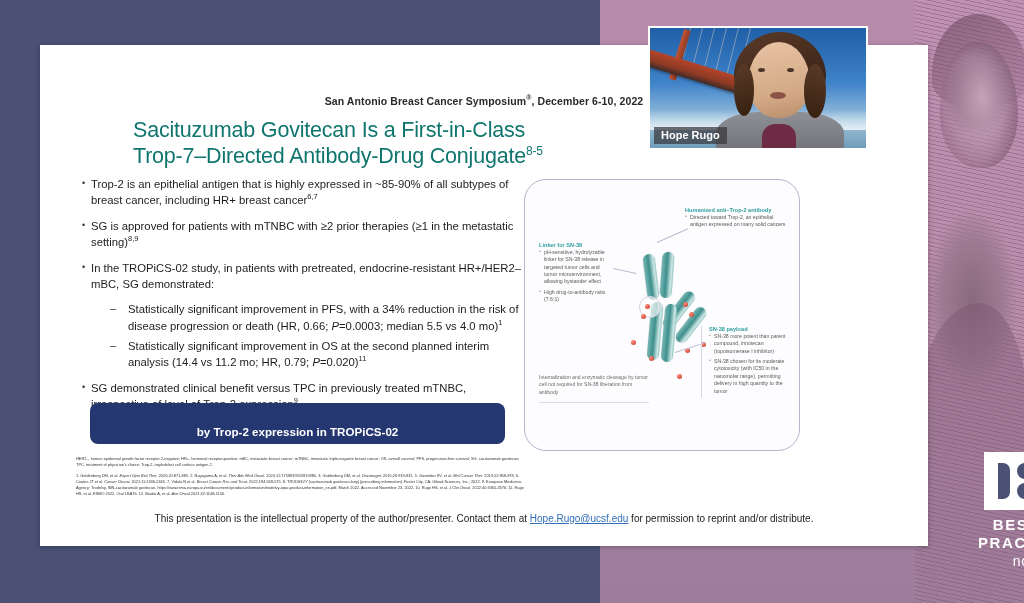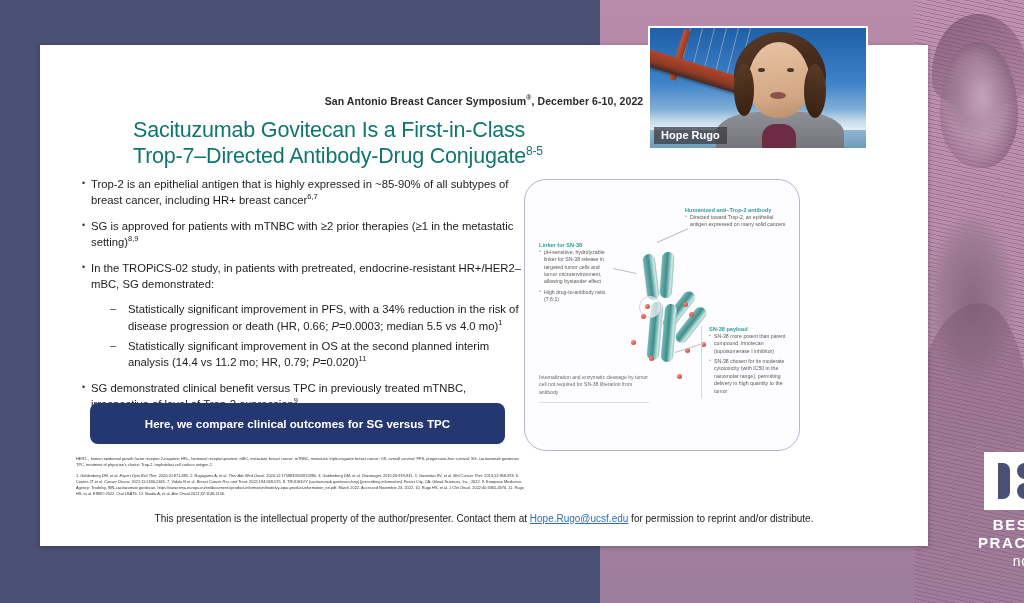--- a/index.html
+++ b/index.html
@@ -274,21 +274,22 @@
           <span class="b-text">Statistically significant improvement in OS at the second planned interim analysis (14.4 vs 11.2 mo; HR, 0.79; <i>P</i>=0.020)<sup>11</sup></span>
         </div>
         <div class="b-row">
           <span class="b-mark">•</span>
           <span class="b-text">SG demonstrated clinical benefit versus TPC in previously treated mTNBC, irrespective of level of Trop-2 expression<sup>9</sup></span>
         </div>
       </div>
 
     <div class="callout">
       <div>
-        <span>Here, we compare clinical outcomes for SG versus TPC</span><br>
+        <br>
+        <span>by Trop-2 expression in TROPiCS-02</span>
       </div>
     </div>
 
     <div class="diagram">
 
       <div class="ab">
         <div class="arm a1"></div>
         <div class="arm a2"></div>
         <div class="arm a3"></div>
         <div class="arm a4"></div>

